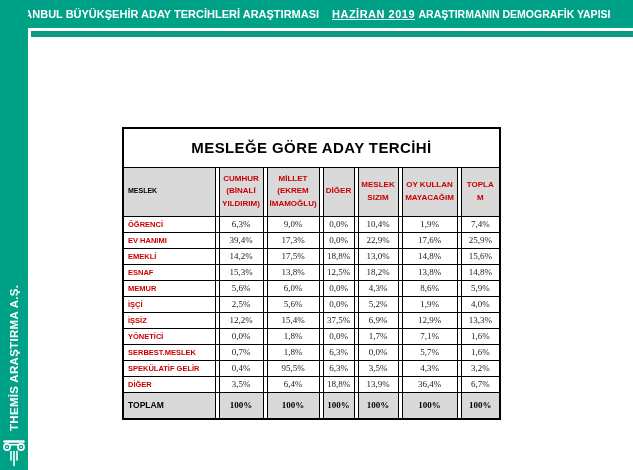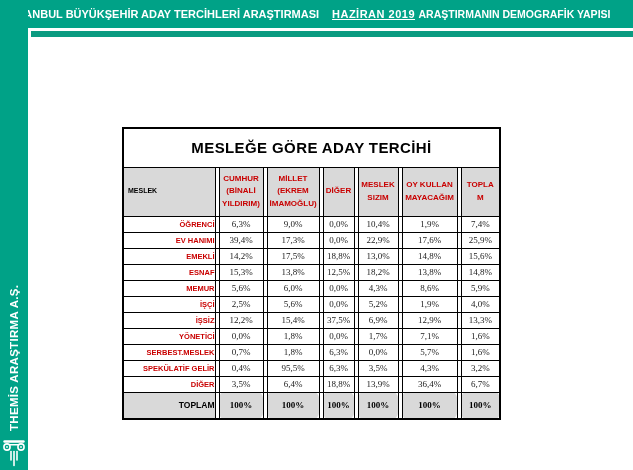--- a/index.html
+++ b/index.html
@@ -72,33 +72,33 @@
   td.hd {
     height: 49px; background: var(--gray);
     color: var(--red); font-weight: bold; font-size: 8px;
     text-align: center; line-height: 1.55; padding: 1px 2px;
   }
   td.hd0 {
     color: #000; font-size: 7px; text-align: left; padding-left: 4px;
   }
   td.lbl {
     height: 16px; color: var(--red); font-weight: bold; font-size: 7.5px;
-    text-align: right; padding-left: 4px; background: #fff;
+    text-align: left; padding-left: 4px; background: #fff;
   }
   td.val {
     height: 16px; font-size: 9px; text-align: center; color: #1a1a1a;
     background: #fff; font-family: "Liberation Serif", serif;
   }
   tr.total td.lbl {
     height: 27px; color: #000; font-size: 8.5px; background: var(--gray);
     font-family: "Liberation Sans", sans-serif;
   }
   tr.total td.val {
     height: 24px; font-weight: bold; font-size: 9px; background: var(--gray);
-    font-family: "Liberation Serif", serif; color: #000; border-radius: 6px;
+    font-family: "Liberation Serif", serif; color: #000;
   }
 </style>
 </head>
 <body>
 
 <div class="banner">
   <span class="t-left">İSTANBUL BÜYÜKŞEHİR ADAY TERCİHLERİ ARAŞTIRMASI</span>
   <span class="t-date">HAZİRAN 2019</span>
   <span class="t-right">ARAŞTIRMANIN DEMOGRAFİK YAPISI</span>
 </div>

